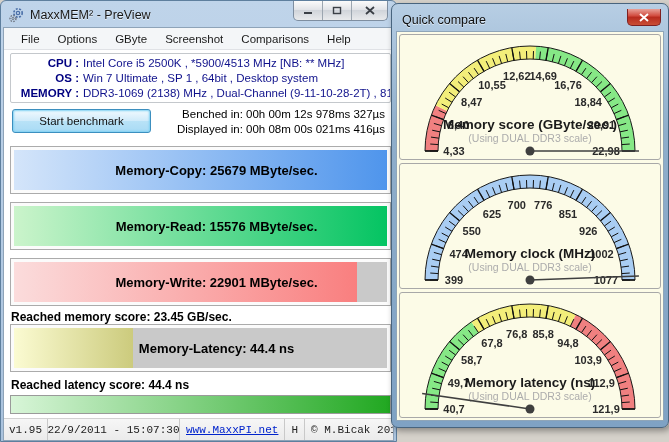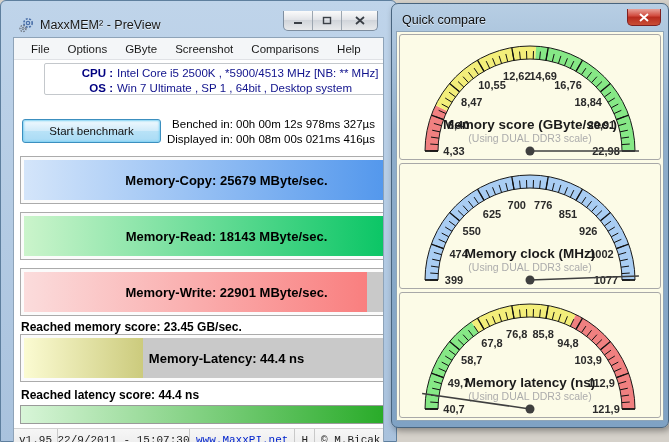--- a/index.html
+++ b/index.html
@@ -2,33 +2,33 @@
 <html><head>
 <meta charset="utf-8">
 <style>
   * { margin:0; padding:0; box-sizing:border-box; }
   html,body { width:669px; height:442px; overflow:hidden; font-family:"Liberation Sans", sans-serif; }
   .desktop { position:relative; width:669px; height:442px; background:#D5D1CA; overflow:hidden; }
 
   
   .main-window { position:absolute; left:0; top:0; width:397px; height:442px;
     background:linear-gradient(#BFD4EA,#A9C2DD); border:1px solid #5E7F9E;
-    border-radius:6px 6px 0 0; padding:12px; z-index:1; }
+    border-radius:6px 6px 0 0; padding:2px; z-index:1; }
   .titlebar { position:relative; height:24px; display:flex; align-items:center; padding-left:6px; }
   .title-text { font-size:12.5px; color:#151515; margin-left:5px; text-shadow:0 1px 0 rgba(255,255,255,.7); }
   .app-icon { width:16px; height:16px; display:inline-block; }
   .caption-buttons { position:absolute; top:-2px; right:6px; display:flex; border:1px solid #7E8EA0; border-top:none;
     border-radius:0 0 5px 5px; overflow:hidden; background:linear-gradient(#FBFBFB,#E2E4E8 45%,#CFD3D9 46%,#E8EAEC); }
   .cap-btn { width:29px; height:19px; display:flex; align-items:center; justify-content:center; border-right:1px solid #9CA6B0; cursor:default; }
   .cap-btn:last-child { border-right:none; width:35px; }
   .window-body { position:relative; height:414px; background:#fff; border:1px solid #8EA3B8; overflow:hidden; }
   .menubar { height:22px; background:#F4F6F8; border-bottom:1px solid #E0E2E6; display:flex; align-items:center; padding-left:8px; }
   .menu-item { font-size:11.5px; color:#1A1A1A; padding:3px 9px; }
-  .info-panel { position:absolute; left:6px; top:25px; width:381px; height:32px; border:1px solid #C4C8CC; border-radius:2px;
-    padding:2px 0; overflow:hidden; background:#fff;margin-left:24px; }
+  .info-panel { position:absolute; left:6px; top:25px; width:381px; height:50px; border:1px solid #C4C8CC; border-radius:2px;
+    padding:2px 0; overflow:hidden; background:#fff; }
   .info-row { display:flex; font-size:11.5px; line-height:15px; white-space:nowrap; }
   .info-label { width:68px; text-align:right; font-weight:bold; color:#000080; flex:0 0 68px; }
   .info-value { color:#10128C; margin-left:4px; }
   .start-btn { position:absolute; left:8px; top:81px; width:139px; height:24px; font-family:"Liberation Sans",sans-serif;
     font-size:11.5px; color:#111; background:linear-gradient(#F2FAFE,#D0EBFA 48%,#B8E2F7 52%,#A9DBF5);
     border:1px solid #3C8FBF; border-radius:3px; box-shadow:0 0 2px 1px #7ED0F2 inset; }
   .bench-times { position:absolute; right:8px; top:79px; width:240px; text-align:right;
     font-size:11.5px; font-weight:normal; color:#000; line-height:15px; white-space:nowrap; }
   .bar-box { position:absolute; left:6px; width:381px; height:48px; border:1px solid #ABABAB; background:#FBFBFB; padding:3px; }
   .bar-track { position:relative; width:100%; height:100%; background:#C9C9C9; }
@@ -125,21 +125,21 @@
 
       <div class="bar-box" style="top:118px;">
         <div class="bar-track">
           <div class="bar-fill" style="width: 100%; background: linear-gradient(to right, rgb(212, 229, 250), rgb(79, 149, 236));"></div>
           <div class="bar-label">Memory-Copy: 25679 MByte/sec.</div>
         </div>
       </div>
       <div class="bar-box" style="top:174px;">
         <div class="bar-track">
           <div class="bar-fill" style="width: 100%; background: linear-gradient(to right, rgb(203, 244, 203), rgb(4, 196, 98));"></div>
-          <div class="bar-label">Memory-Read: 18143 MByte/sec.</div>
+          <div class="bar-label">Memory-Read: 15576 MByte/sec.</div>
         </div>
       </div>
       <div class="bar-box" style="top:230px;">
         <div class="bar-track">
           <div class="bar-fill" style="width: 92%; background: linear-gradient(to right, rgb(251, 220, 220), rgb(249, 127, 127));"></div>
           <div class="bar-label">Memory-Write: 22901 MByte/sec.</div>
         </div>
       </div>
 
       <div class="score-line" style="top:282px;">Reached memory score: 23.45 GB/sec.</div>

